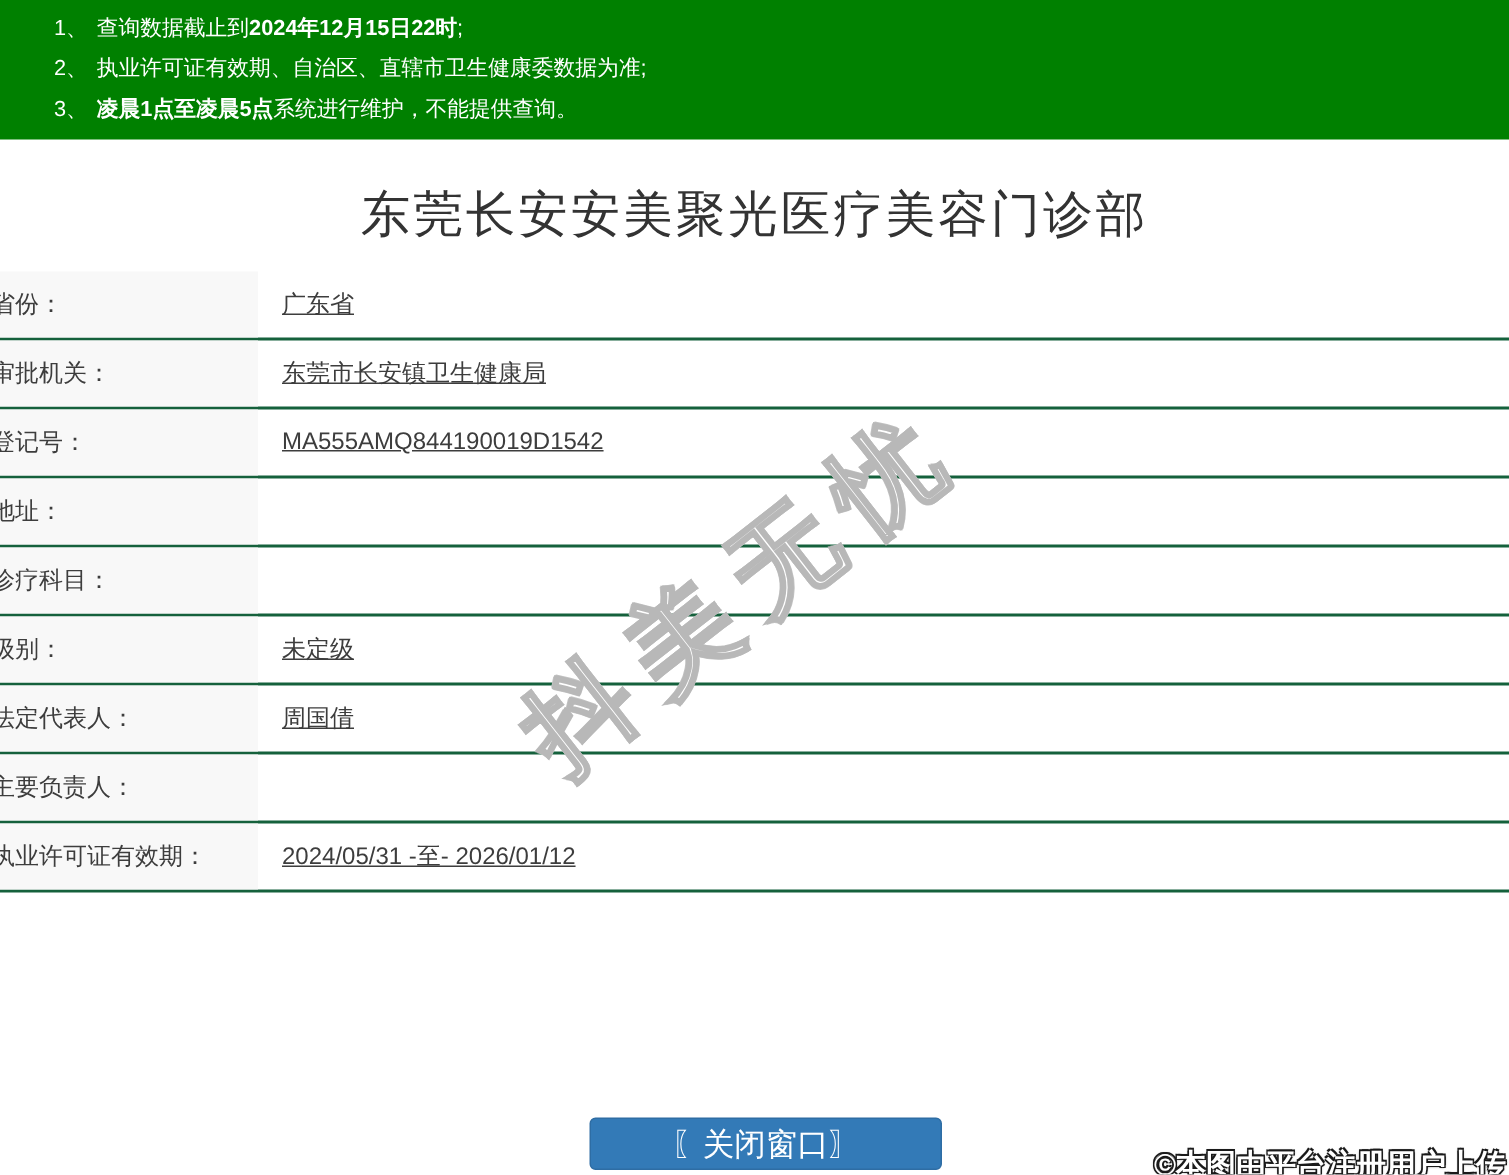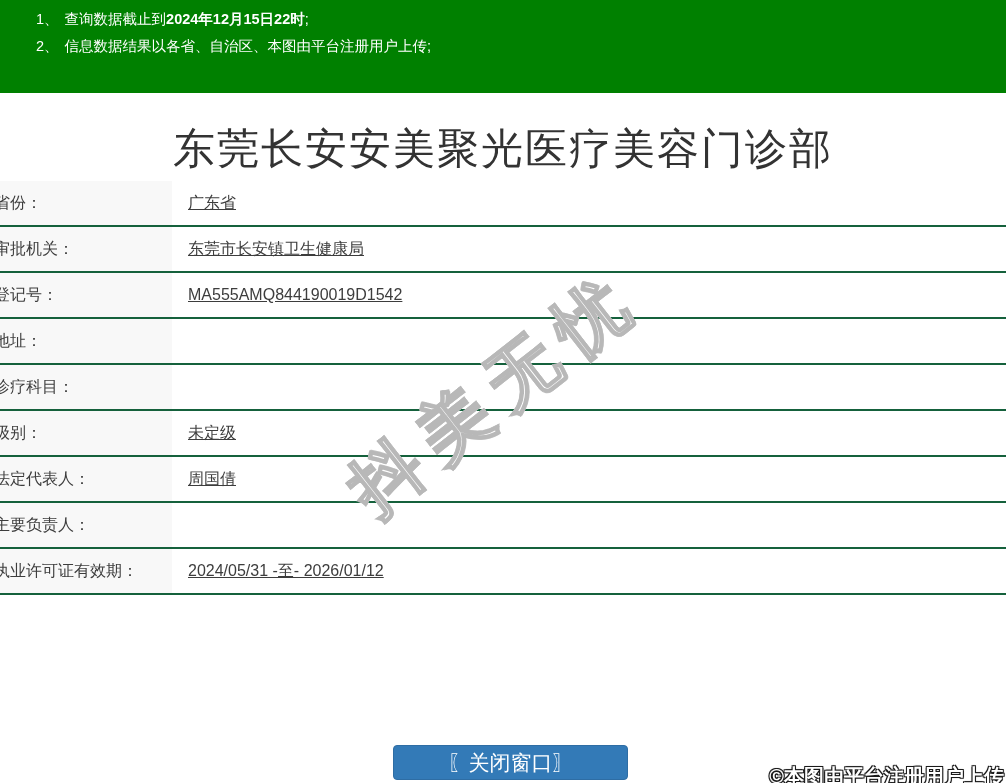--- a/index.html
+++ b/index.html
@@ -15,21 +15,21 @@
     position:absolute; top:0; left:0; width:1006px; height:93px;
     background:#008000; color:#fff; padding:6px 0 0 36px;
   }
   .notice-line { height:27px; line-height:27px; font-size:14.5px; white-space:nowrap; }
   .notice-line b { font-weight:bold; }
   .notice-num { margin-right:6px; }
 
   
   .title {
     position:absolute; top:121px; left:0; width:1006px;
-    text-align:center; font-size:42px; letter-spacing:2px; color:#333;
+    text-align:center; font-size:33px; letter-spacing:2px; color:#333;
     white-space:nowrap;
   }
 
   
   .detail-table {
     position:absolute; top:181px; left:-6px; width:1012px;
   }
   .row {
     display:flex; height:46px; border-bottom:2px solid #15613c;
     font-size:16px; color:#3d3d3d;
@@ -72,21 +72,22 @@
                  0 0 2px #1a1a1a;
   }
 </style>
 </head>
 <body>
 
 <div class="page">
 
   <div class="notice">
     <div class="notice-line"><span class="notice-num">1、</span><span>查询数据截止到</span><b>2024年12月15日22时</b><span>;</span></div>
-    <div class="notice-line"><span class="notice-num">2、</span><span>信息数据结果以各省、自治区、本图由平台注册用户上传;</span><b></b><span></span></div>
+    <div class="notice-line"><span class="notice-num">2、</span><span>执业许可证有效期、自治区、直辖市卫生健康委数据为准;</span><b></b><span></span></div>
+    <div class="notice-line"><span class="notice-num">3、</span><span></span><b>凌晨1点至凌晨5点</b><span>系统进行维护，不能提供查询。</span></div>
   </div>
 
   <div class="title">东莞长安安美聚光医疗美容门诊部</div>
 
   <div class="detail-table">
     <div class="row">
       <div class="row-label">省份：</div>
       <div class="row-value">广东省</div>
     </div>
     <div class="row">

